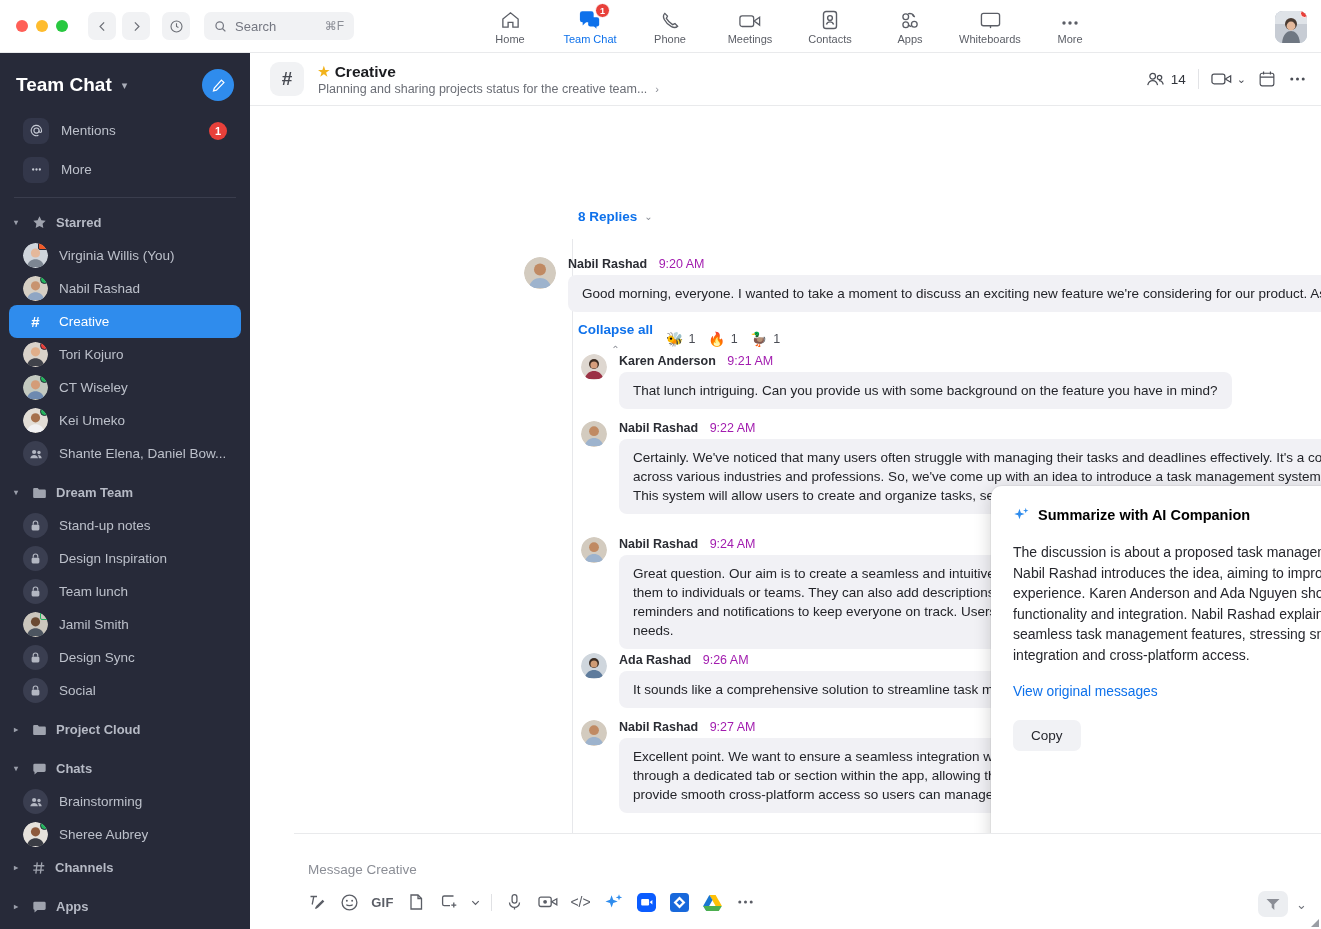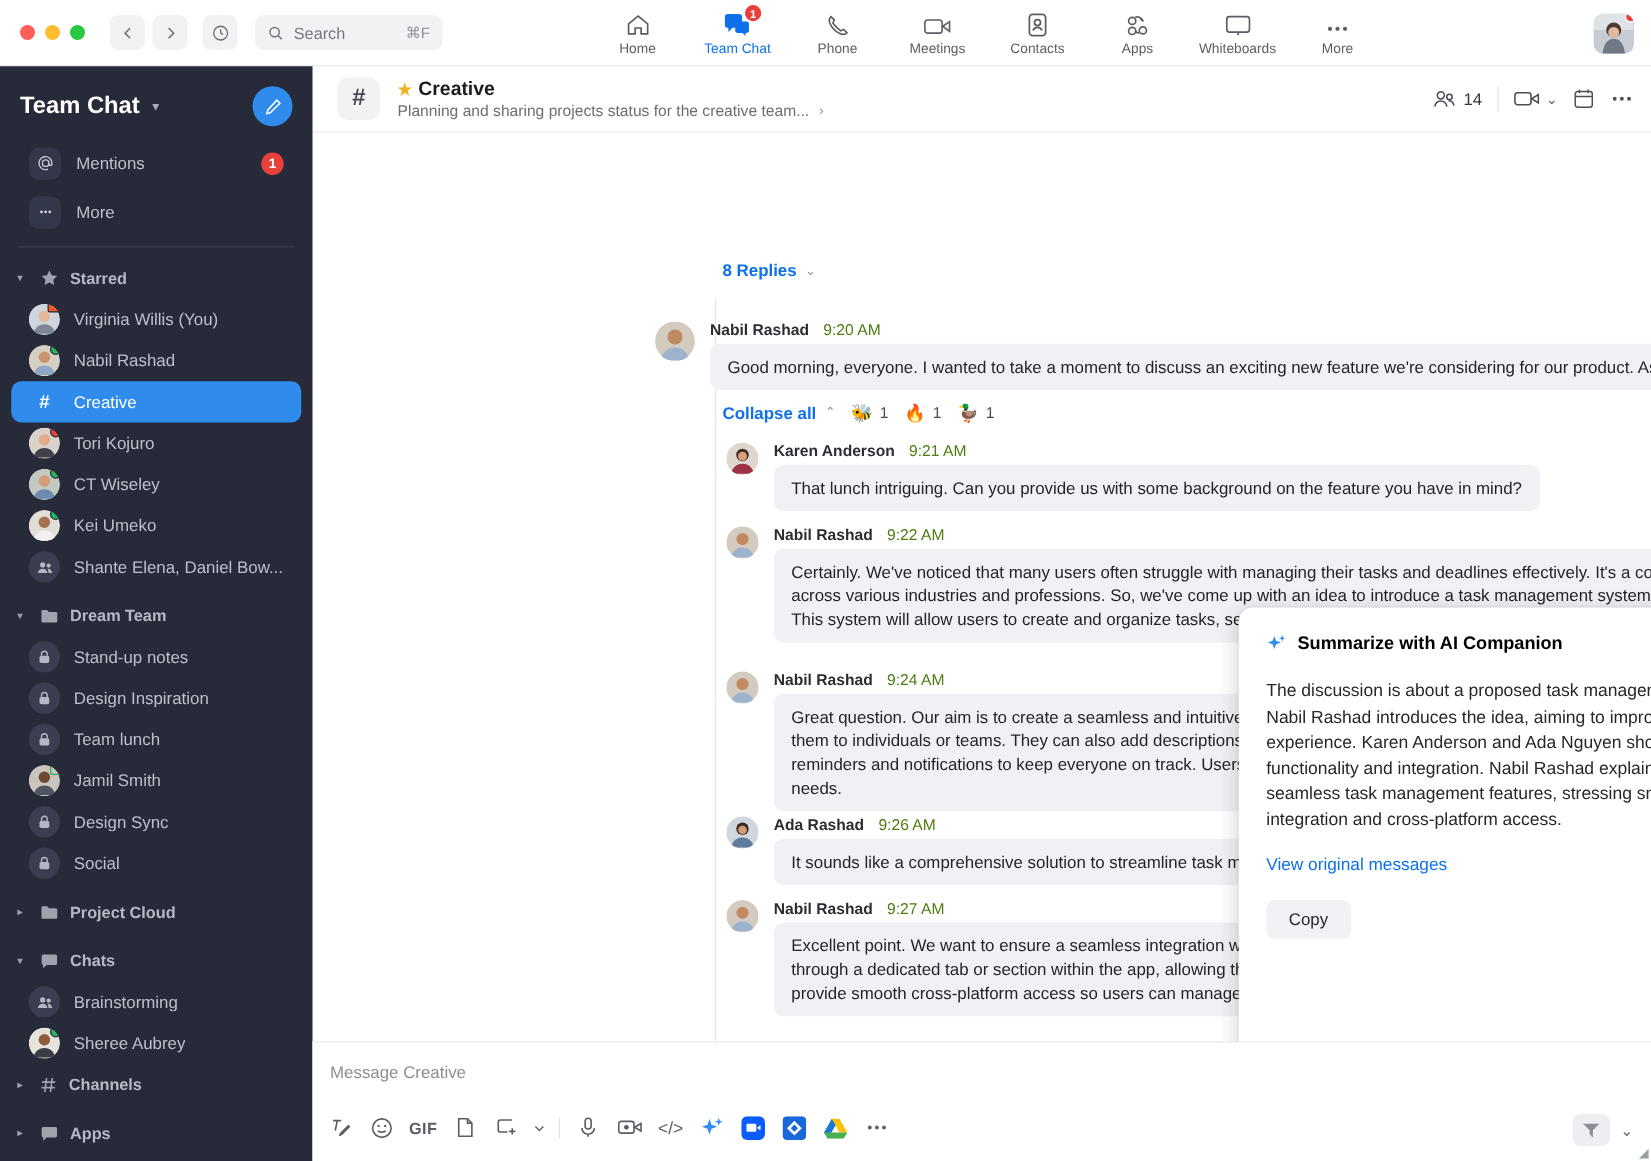--- a/index.html
+++ b/index.html
@@ -148,37 +148,37 @@
     position:absolute; left:328px; top:103px; font-size:13.5px; color:#0e71eb; font-weight:bold;
     display:flex; align-items:center; gap:7px;
   }
   .replies .cv { color:#8a8d95; font-size:10px; font-weight:normal; }
 
   .mrow { position:absolute; display:flex; gap:12px; }
   .mav { width:32px; height:32px; border-radius:50%; overflow:hidden; flex:0 0 32px; }
   .mav.sm { width:26px; height:26px; flex:0 0 26px; }
   .mhead { font-size:12.5px; color:#3c3f47; margin-bottom:4px; }
   .mhead .nm { font-weight:bold; color:#2b2d34; }
-  .mhead .tm { color:#4d7c0f; margin-left:8px; }
+  .mhead .tm { color:#a21caf; margin-left:8px; }
   .bub {
     background:#f1f1f5; border-radius:8px; padding:9px 14px; font-size:13.5px;
     line-height:19px; color:#232429; white-space:nowrap; overflow:hidden;
   }
   .bub.wrap { white-space:normal; }
   .rxrow {
     position:absolute; display:flex; align-items:center; gap:13px; font-size:13px;
   }
-  .rxrow .collapse { color:#0e71eb; font-weight:bold; font-size:13.5px; display:flex; gap:7px; align-items:center;}
+  .rxrow .collapse { color:#0e71eb; font-weight:bold; font-size:13.5px; display:flex; gap:7px; align-items:center;flex-direction:column;}
   .rx { display:flex; align-items:center; gap:5px; font-size:12.5px; color:#4a4d55; }
   .rx .em { font-size:14px; }
 
   
   .composer {
     flex:0 0 96px; border-top:1px solid #e9eaec; background:#fff;
-    position:relative; padding:16px 14px 0 0;
+    position:relative; padding:28px 14px 0 0;margin-left:44px;
   }
   .composer .ph { font-size:13.5px; color:#8b8e96; padding-left:14px; }
   .ctools { position:absolute; left:6px; bottom:12px; display:flex; align-items:center; color:#5b5e66; }
   .ctools .t { width:33px; height:30px; display:flex; align-items:center; justify-content:center; }
   .ctools .sep { width:1px; height:17px; background:#e0e1e4; margin:0 6px; }
   .csend { position:absolute; right:14px; bottom:12px; display:flex; align-items:center; gap:8px; }
   .csendbtn { width:30px; height:26px; border-radius:7px; background:#eceef1; display:flex; align-items:center; justify-content:center; }
 
   
   .ai-pop {

